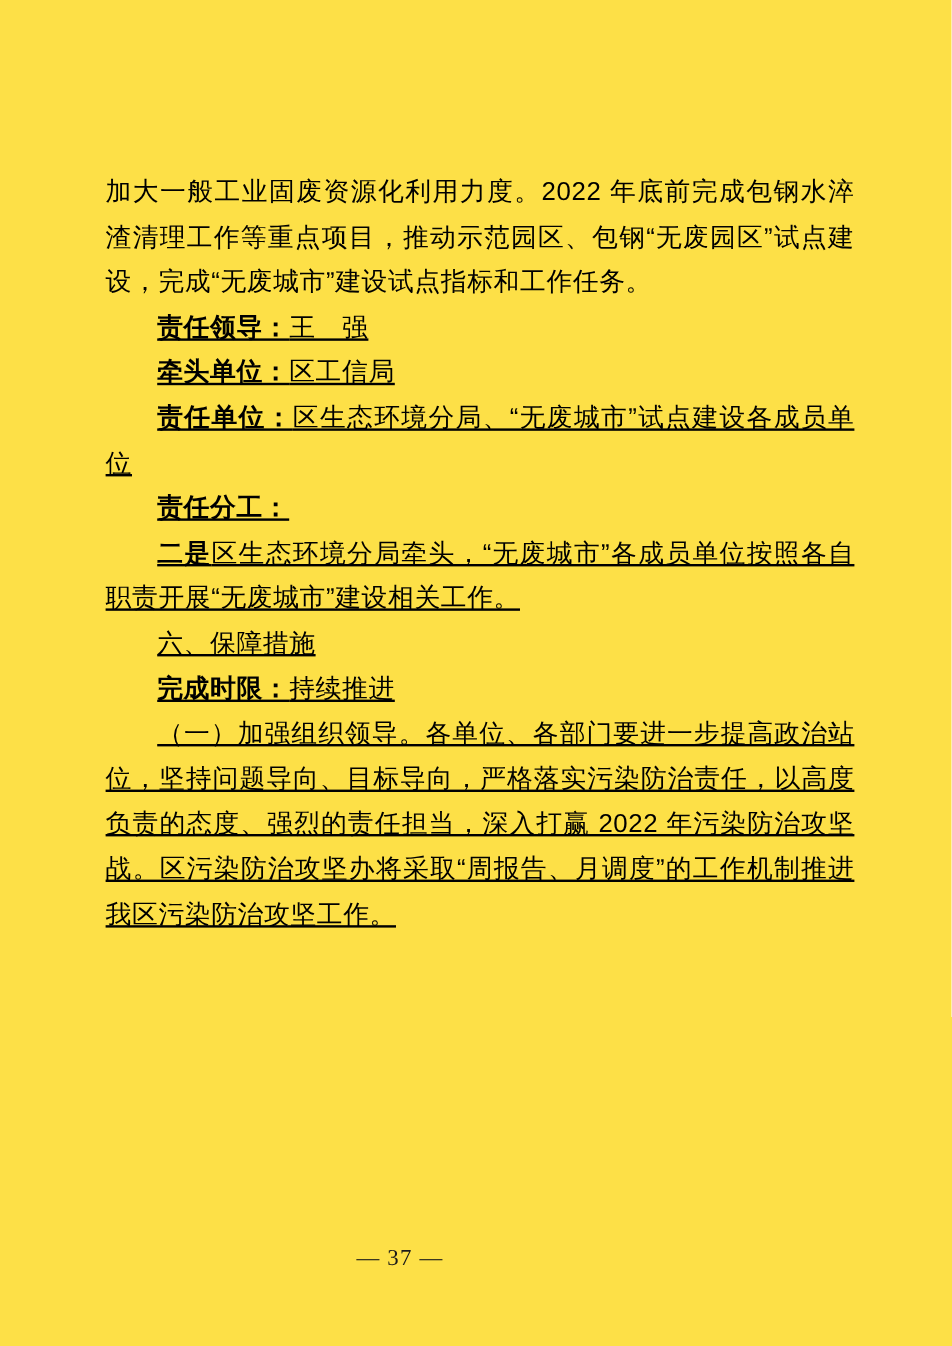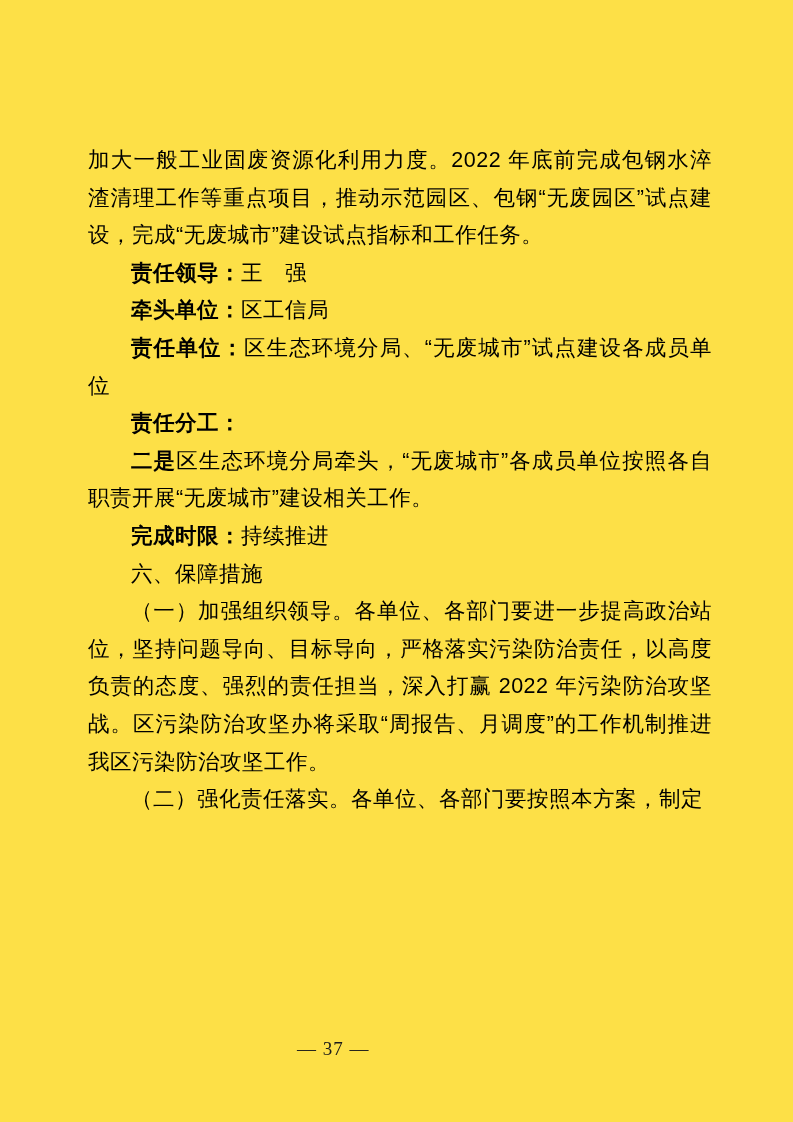--- a/index.html
+++ b/index.html
@@ -28,20 +28,21 @@
     letter-spacing: 0.5px;
     color: #000000;
   }
   .para {
     margin: 0;
     padding: 0;
     text-indent: 0;
   }
   .para.indent {
     text-indent: 2em;
+    text-decoration: underline;
   }
   .run {
     font-weight: normal;
   }
   .run.bold {
     font-weight: bold;
   }
   .page-footer {
     position: absolute;
     left: 297px;
@@ -57,19 +58,18 @@
 <body>
 
 <div class="page">
   <div class="doc-body">
       <p class="para"><span class="run">加大一般工业固废资源化利用力度。2022 年底前完成包钢水淬渣清理工作等重点项目，推动示范园区、包钢“无废园区”试点建设，完成“无废城市”建设试点指标和工作任务。</span></p>
       <p class="para indent"><span class="run bold">责任领导：</span><span class="run">王　强</span></p>
       <p class="para indent"><span class="run bold">牵头单位：</span><span class="run">区工信局</span></p>
       <p class="para indent"><span class="run bold">责任单位：</span><span class="run">区生态环境分局、“无废城市”试点建设各成员单位</span></p>
       <p class="para indent"><span class="run bold">责任分工：</span></p>
       <p class="para indent"><span class="run bold">二是</span><span class="run">区生态环境分局牵头，“无废城市”各成员单位按照各自职责开展“无废城市”建设相关工作。</span></p>
+      <p class="para indent"><span class="run">六、保障措施</span></p>
       <p class="para indent"><span class="run bold">完成时限：</span><span class="run">持续推进</span></p>
-      <p class="para indent"><span class="run">六、保障措施</span></p>
       <p class="para indent"><span class="run">（一）加强组织领导。各单位、各部门要进一步提高政治站位，坚持问题导向、目标导向，严格落实污染防治责任，以高度负责的态度、强烈的责任担当，深入打赢 2022 年污染防治攻坚战。区污染防治攻坚办将采取“周报告、月调度”的工作机制推进我区污染防治攻坚工作。</span></p>
-      <p class="para indent"><span class="run">（二）强化责任落实。各单位、各部门要按照本方案，制定</span></p>
     </div>
   <div class="page-footer">— 37 —</div>
 </div>
 
 </body></html>

